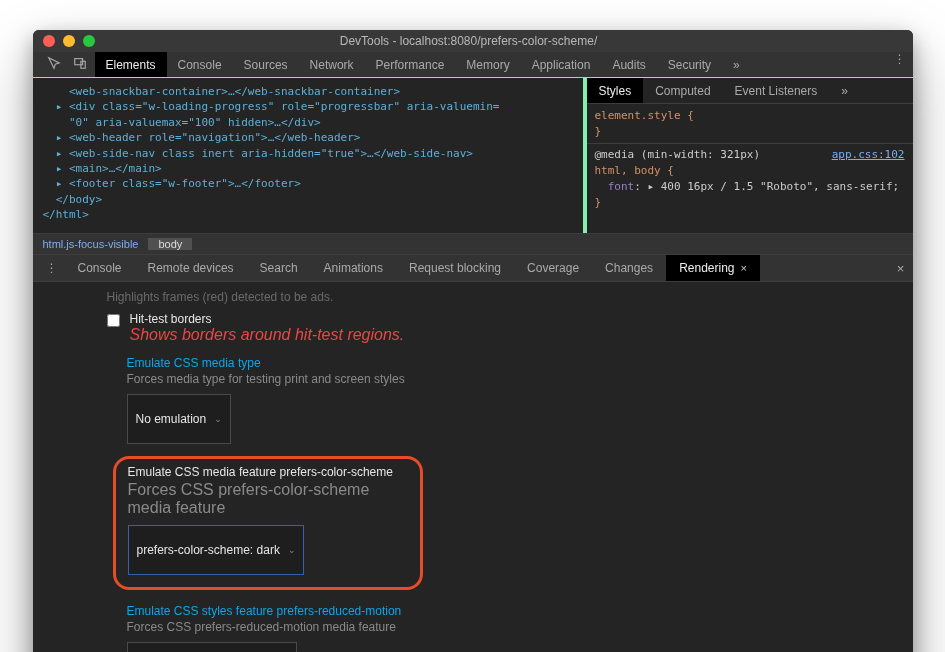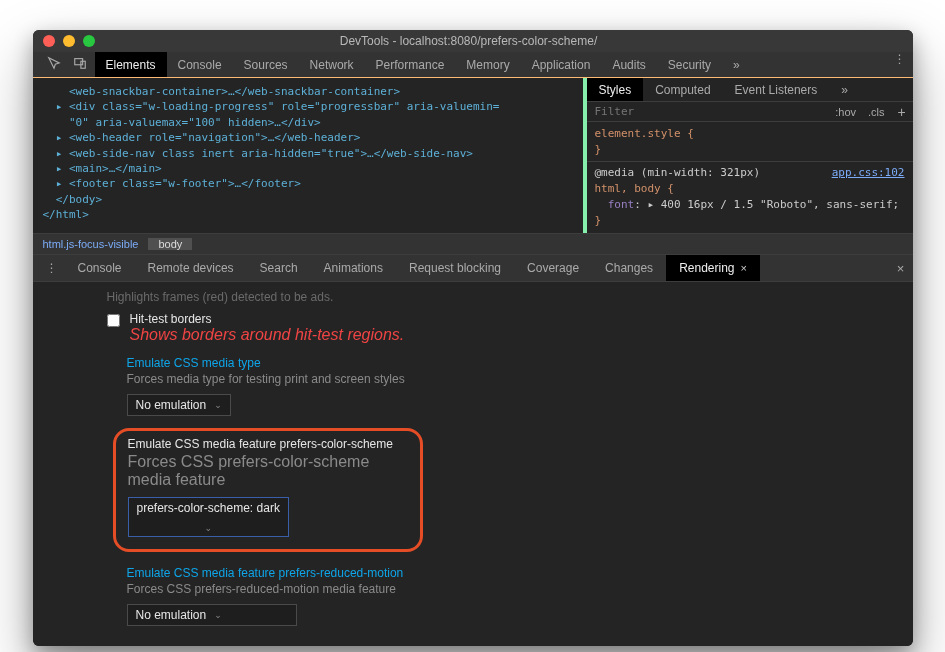--- a/index.html
+++ b/index.html
@@ -117,25 +117,25 @@
 .optrow { display:flex; align-items:flex-start; padding:6px 0 2px 54px; gap:10px; }
 .optrow input[type=checkbox]{ margin-top:2px; }
 .opt-title { color:#e6e6e6; font-size:12px; }
 .opt-sub { color:#ef4444; font-size:16px;font-style:italic; }
 .group { padding:10px 0 0 74px; }
 .group .gtitle { color:#0ea5e9; font-size:12px; }
 .group .gsub { color:#8a8a8a; font-size:12px; margin-top:2px; }
 .selectbox {
   margin-top:8px; display:inline-flex; align-items:center;
   border:1px solid #4a4a4a; background:#1e1e1e; color:#e6e6e6;
-  padding:3px 8px; font-size:12px; min-width:90px;
+  padding:17px 8px; font-size:12px; min-width:90px;
   gap:8px;
 }
 .selectbox .chev { color:#888; font-size:9px; }
-.selectbox.blue { border-color:#3b5ea8;flex-direction:column; }
+.selectbox.blue { border-color:#3b5ea8; }
 
 .callout {
   position:relative; margin:12px 0 4px 60px; width:310px;
   border:3px solid #e44d26; border-radius:16px; padding:6px 12px 12px 12px;
 }
 .callout .gtitle { color:#e6e6e6; font-size:12px; }
 .callout .gsub { color:#8a8a8a; font-size:16px; margin-top:2px; }
 </style>
 </head>
 <body>
@@ -190,26 +190,20 @@
   &lt;/body&gt;
 &lt;/html&gt;</span></div>
 
     <div class="styles">
       <div class="styletabs">
         <span class="stab active">Styles</span>
         <span class="stab">Computed</span>
         <span class="stab">Event Listeners</span>
         <span class="stab">»</span>
       </div>
-      <div class="filterrow">
-        <input placeholder="Filter" style="">
-        <span class="chip">:hov</span>
-        <span class="chip">.cls</span>
-        <span class="plus">+</span>
-      </div>
       <div class="stylebody">
         <div><span class="sel">element.style {</span></div>
         <div><span class="sel">}</span></div>
         <div style="border-top:1px solid #3d3d3d;margin:3px -8px;"></div>
         <div><span class="media">@media (min-width: 321px)</span>
              <span class="link">app.css:102</span></div>
         <div><span class="sel">html, body {</span></div>
         <div>&nbsp;&nbsp;<span class="prop">font</span><span class="pval">: </span><span class="pval">▸ 400 16px / 1.5 "Roboto", sans-serif;</span></div>
         <div><span class="sel">}</span></div>
       </div>
@@ -261,21 +255,21 @@
     <div class="callout">
       <div class="gtitle">Emulate CSS media feature prefers-color-scheme</div>
       <div class="gsub">Forces CSS prefers-color-scheme media feature</div>
       <div class="selectbox blue">
         <span>prefers-color-scheme: dark</span>
         <span class="chev">⌄</span>
       </div>
     </div>
 
     <div class="group">
-      <div class="gtitle">Emulate CSS media feature prefers-reduced-motion</div>
+      <div class="gtitle">Emulate CSS styles feature prefers-reduced-motion</div>
       <div class="gsub">Forces CSS prefers-reduced-motion media feature</div>
       <div class="selectbox" style="min-width:170px">
         <span>No emulation</span>
         <span class="chev">⌄</span>
       </div>
     </div>
   </div>
 
 </div>
 

